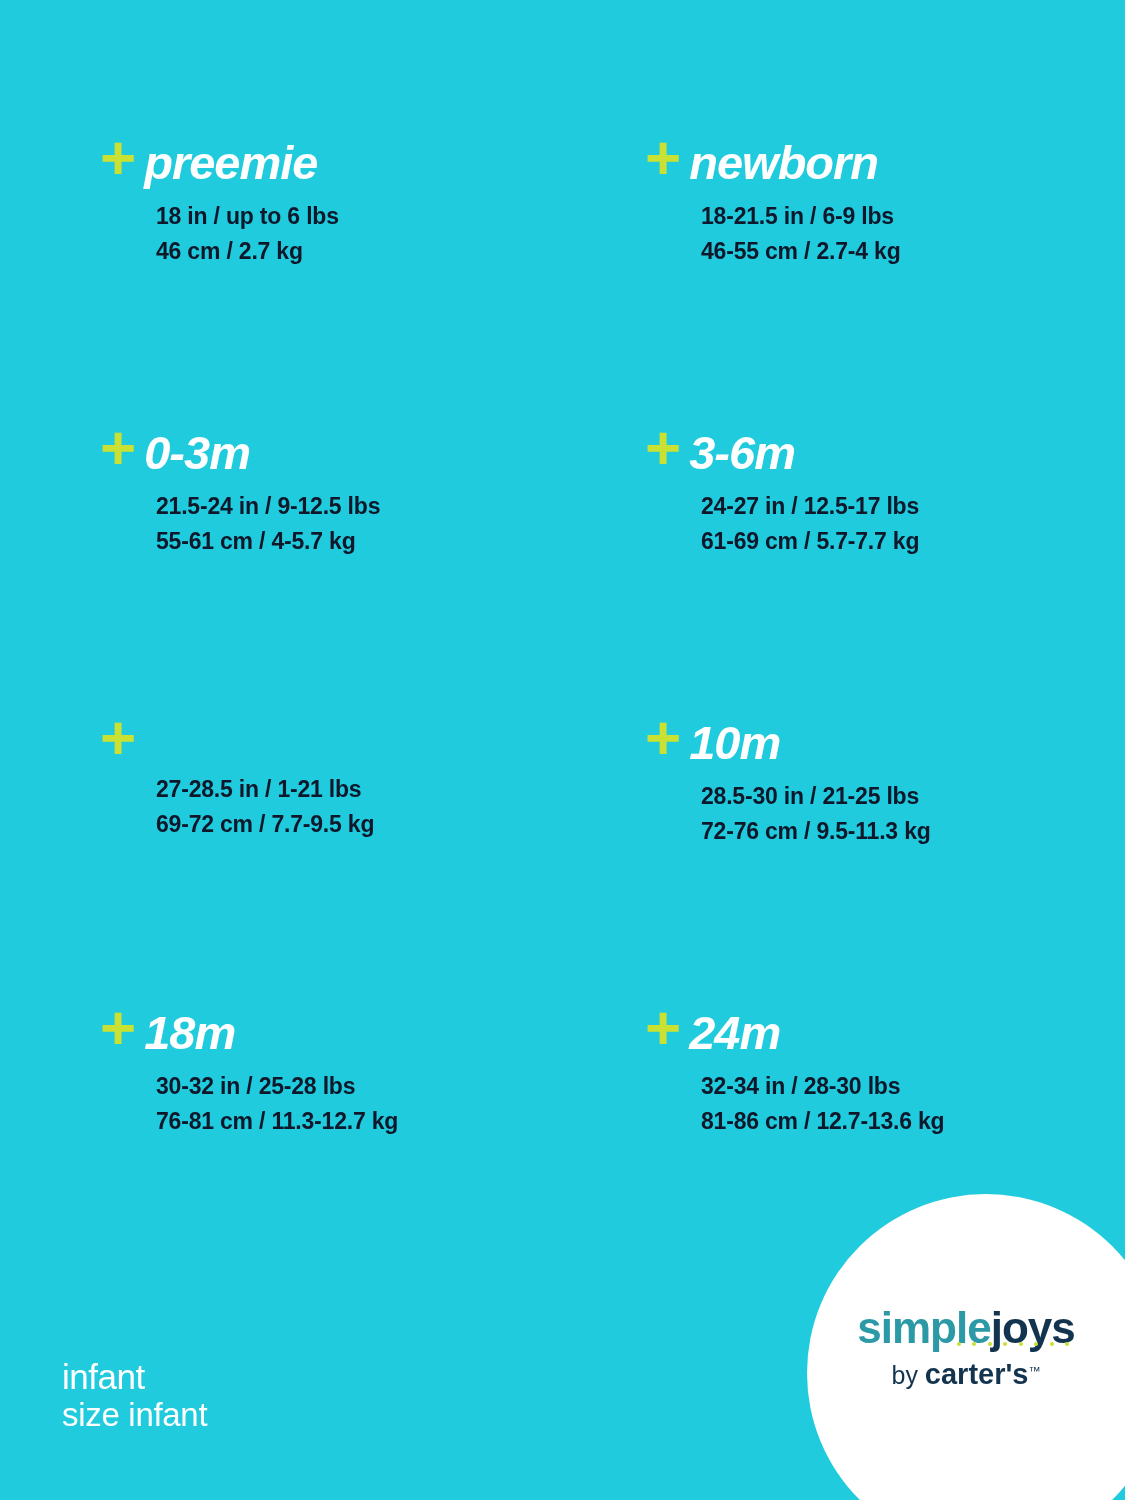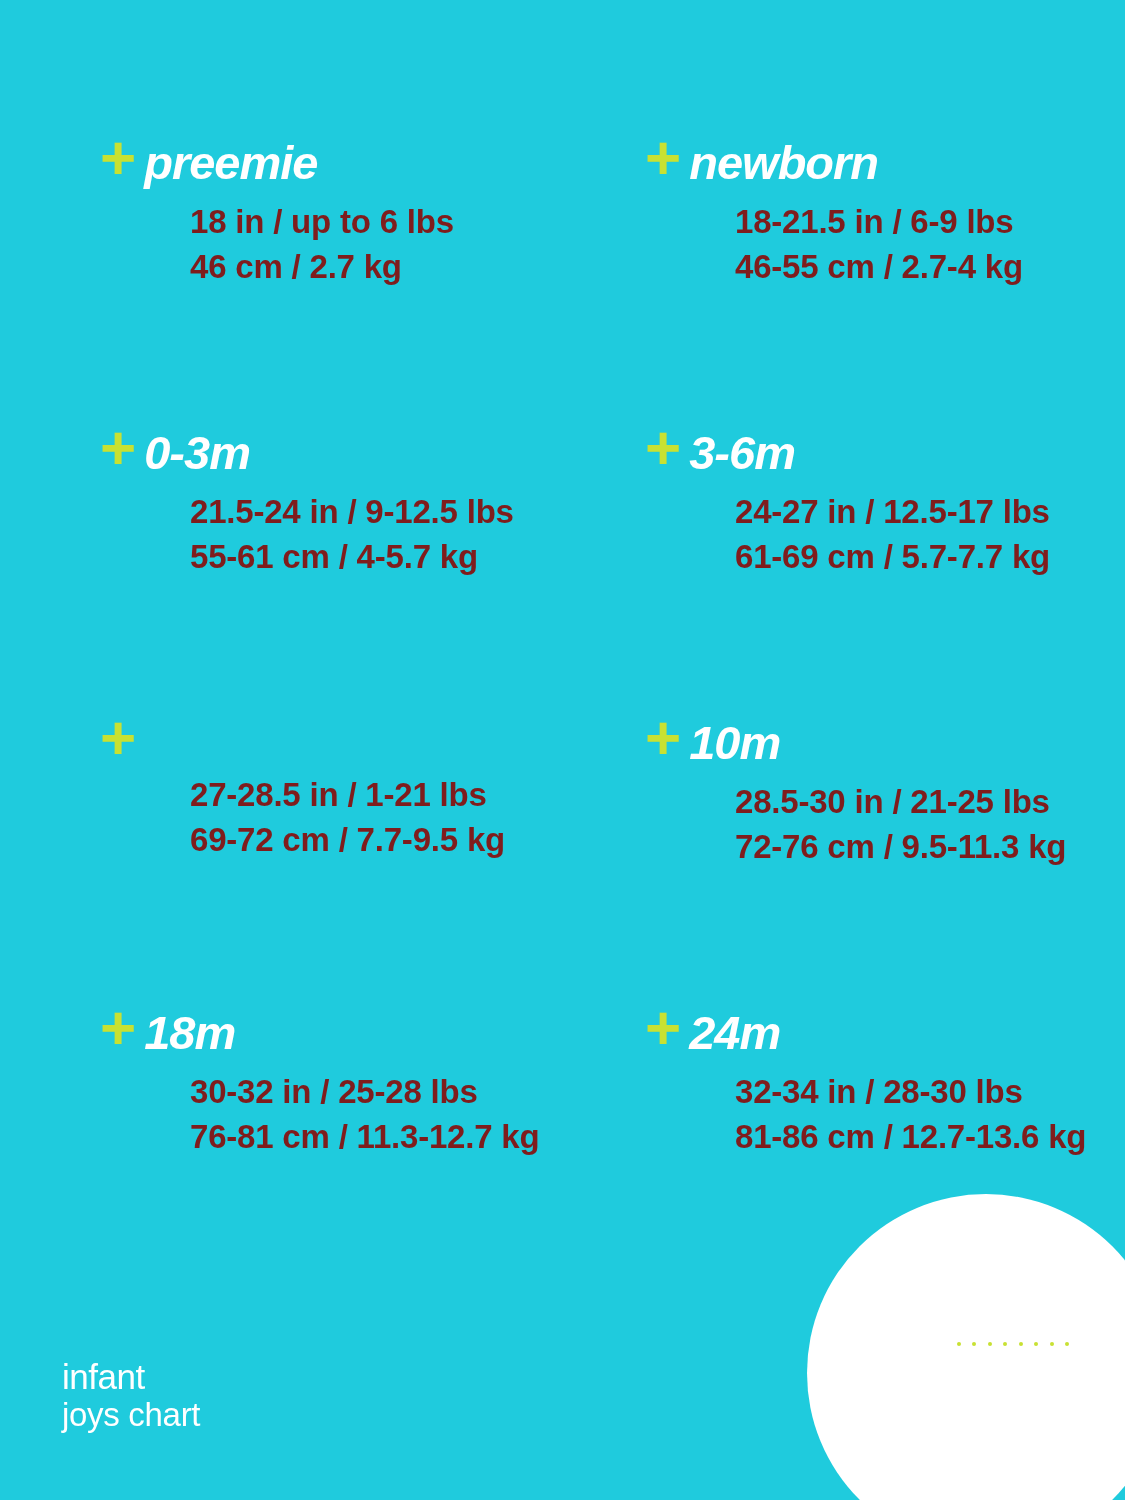--- a/index.html
+++ b/index.html
@@ -47,26 +47,26 @@
   }
   .size-label {
     color: #ffffff;
     font-size: 47px;
     font-weight: bold;
     line-height: 56px;
     letter-spacing: -1px;
     font-style: italic;
   }
   .size-line {
-    color: #7f1d1d;
-    font-size: 33px;
+    color: #0f172a;
+    font-size: 23px;
     font-weight: bold;
     line-height: 1.0;
     margin-top: 14px;
-    margin-left: 90px;
+    margin-left: 56px;
     letter-spacing: -0.2px;
   }
   .size-line.second {
     margin-top: 12px;
   }
 
   
   .footer-text {
     position: absolute;
     left: 62px;
@@ -228,24 +228,33 @@
         <span class="size-label">24m</span>
       </div>
       <div class="size-line">32-34 in / 28-30 lbs</div>
       <div class="size-line second">81-86 cm / 12.7-13.6 kg</div>
     </div>
 
   </div>
 
   <div class="footer-text">
     <div class="footer-title">infant</div>
-    <div class="footer-sub">joys chart</div>
+    <div class="footer-sub">size infant</div>
   </div>
 
   <div class="logo-circle">
+    <div class="logo-inner">
+      <div class="logo-row1">
+        <span class="logo-simple">simple</span><span class="logo-joys">joys</span>
+      </div>
+      <div class="logo-row2">
+        <span class="logo-by">by</span>
+        <span class="logo-carters">carter's</span><span class="logo-tm">™</span>
+      </div>
+    </div>
     <div class="dots">
       <i></i>
       <i></i>
       <i></i>
       <i></i>
       <i></i>
       <i></i>
       <i></i>
       <i></i>
     </div>

